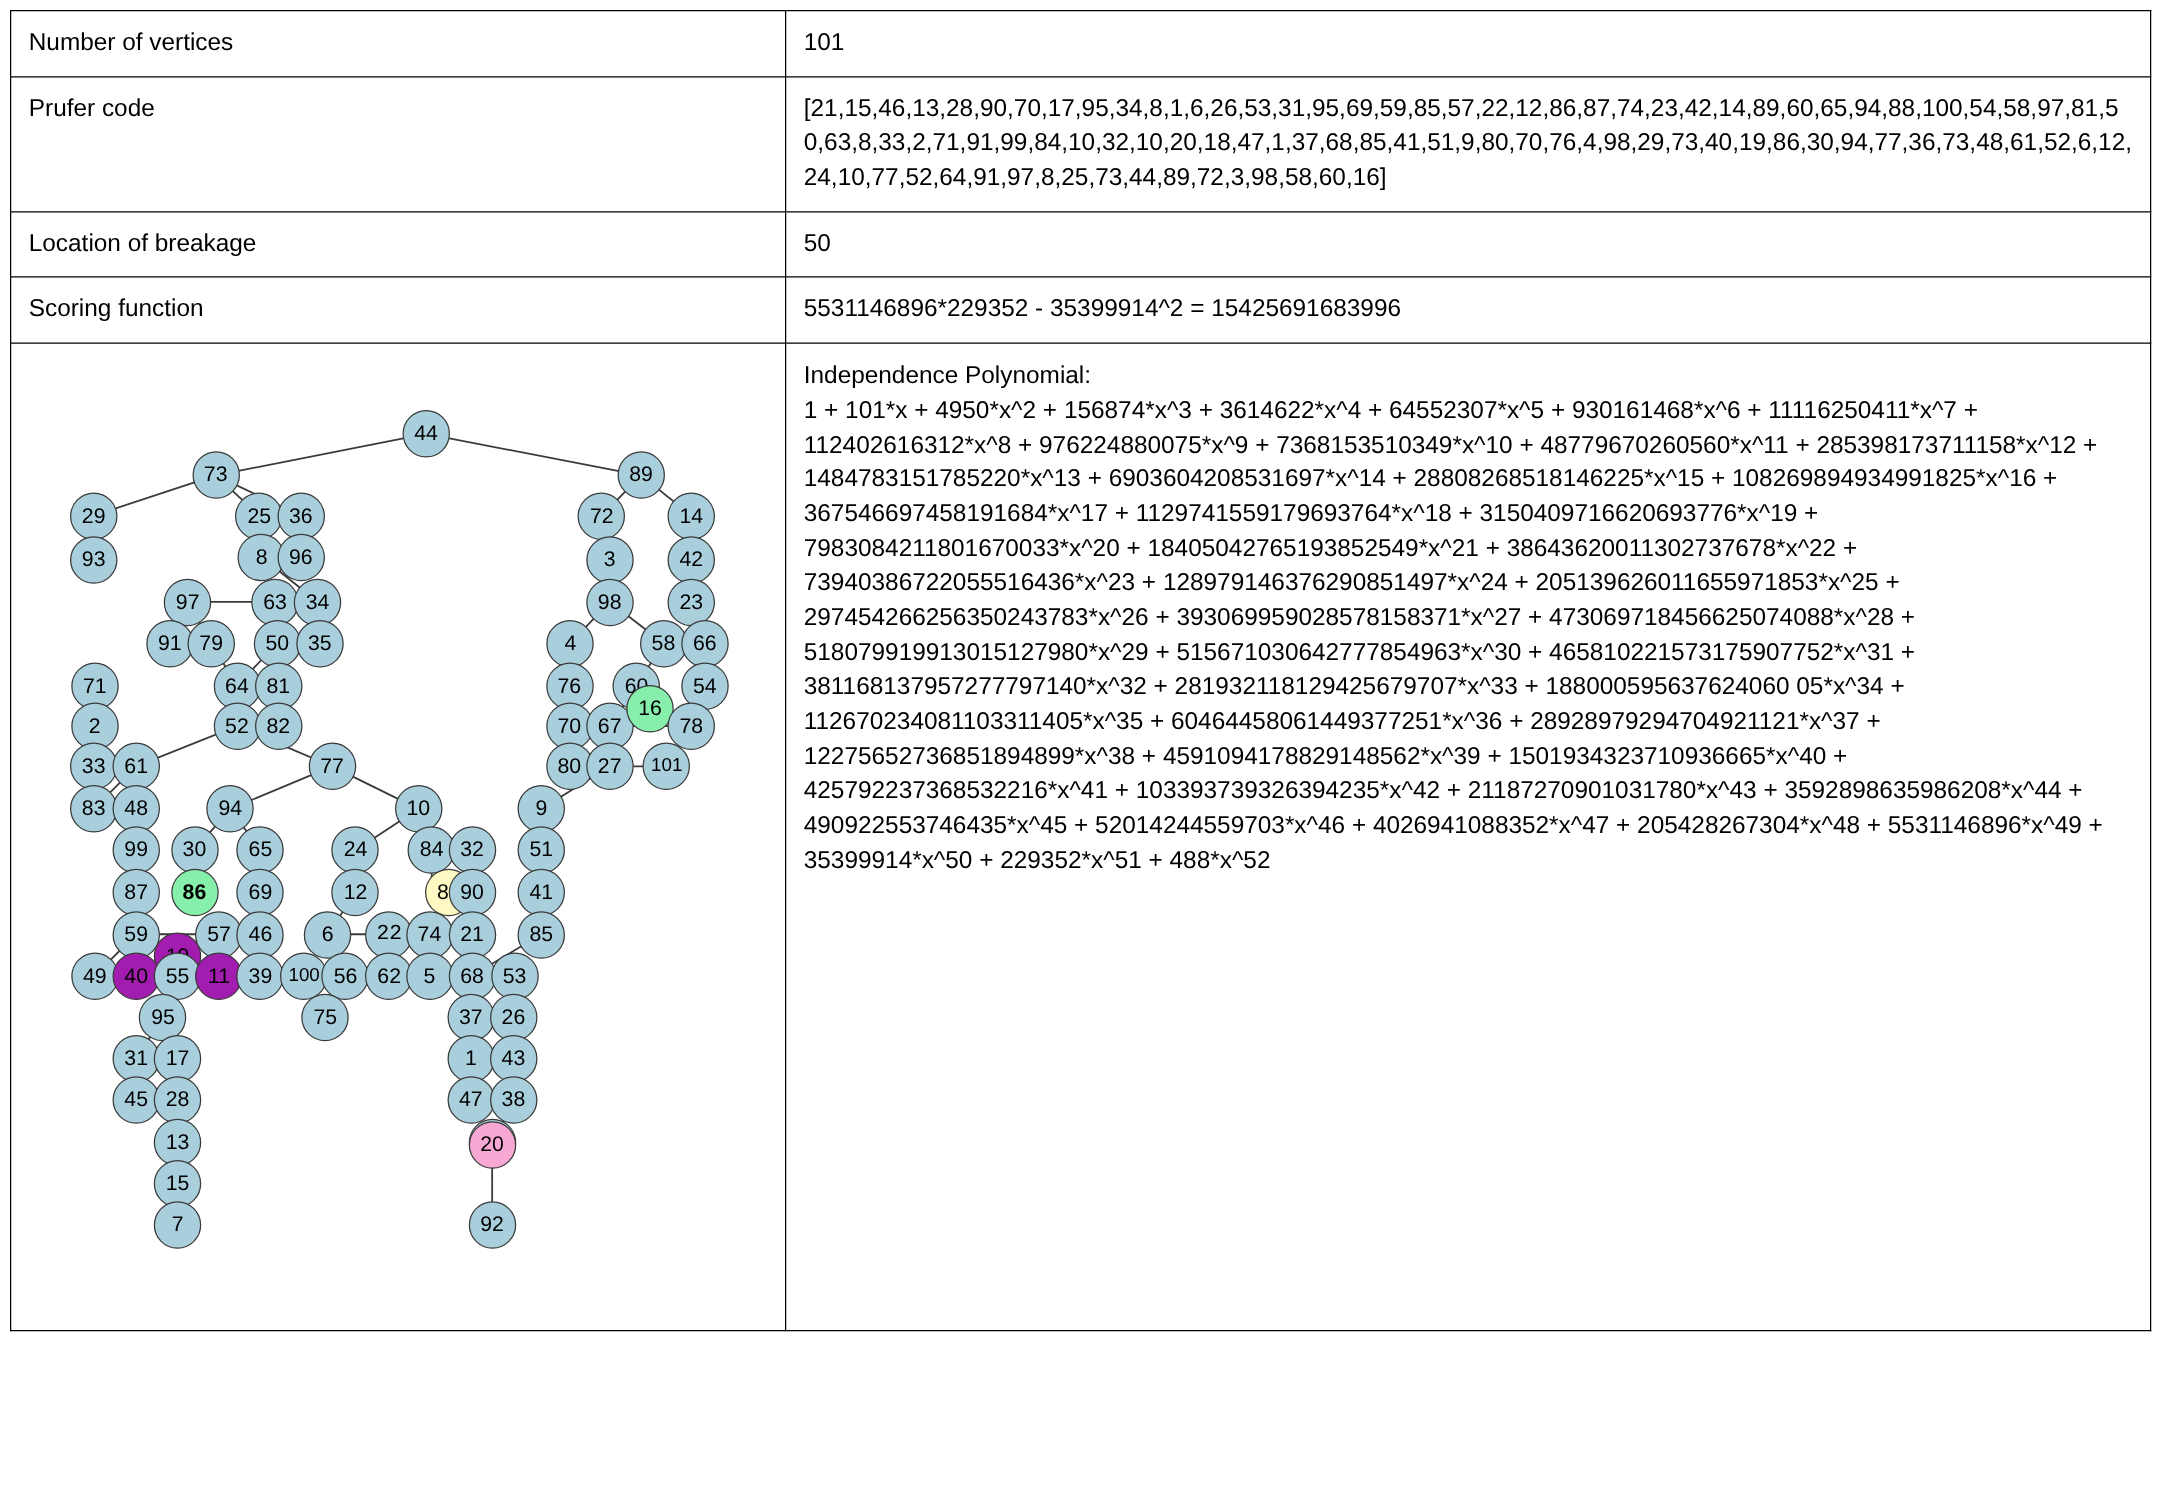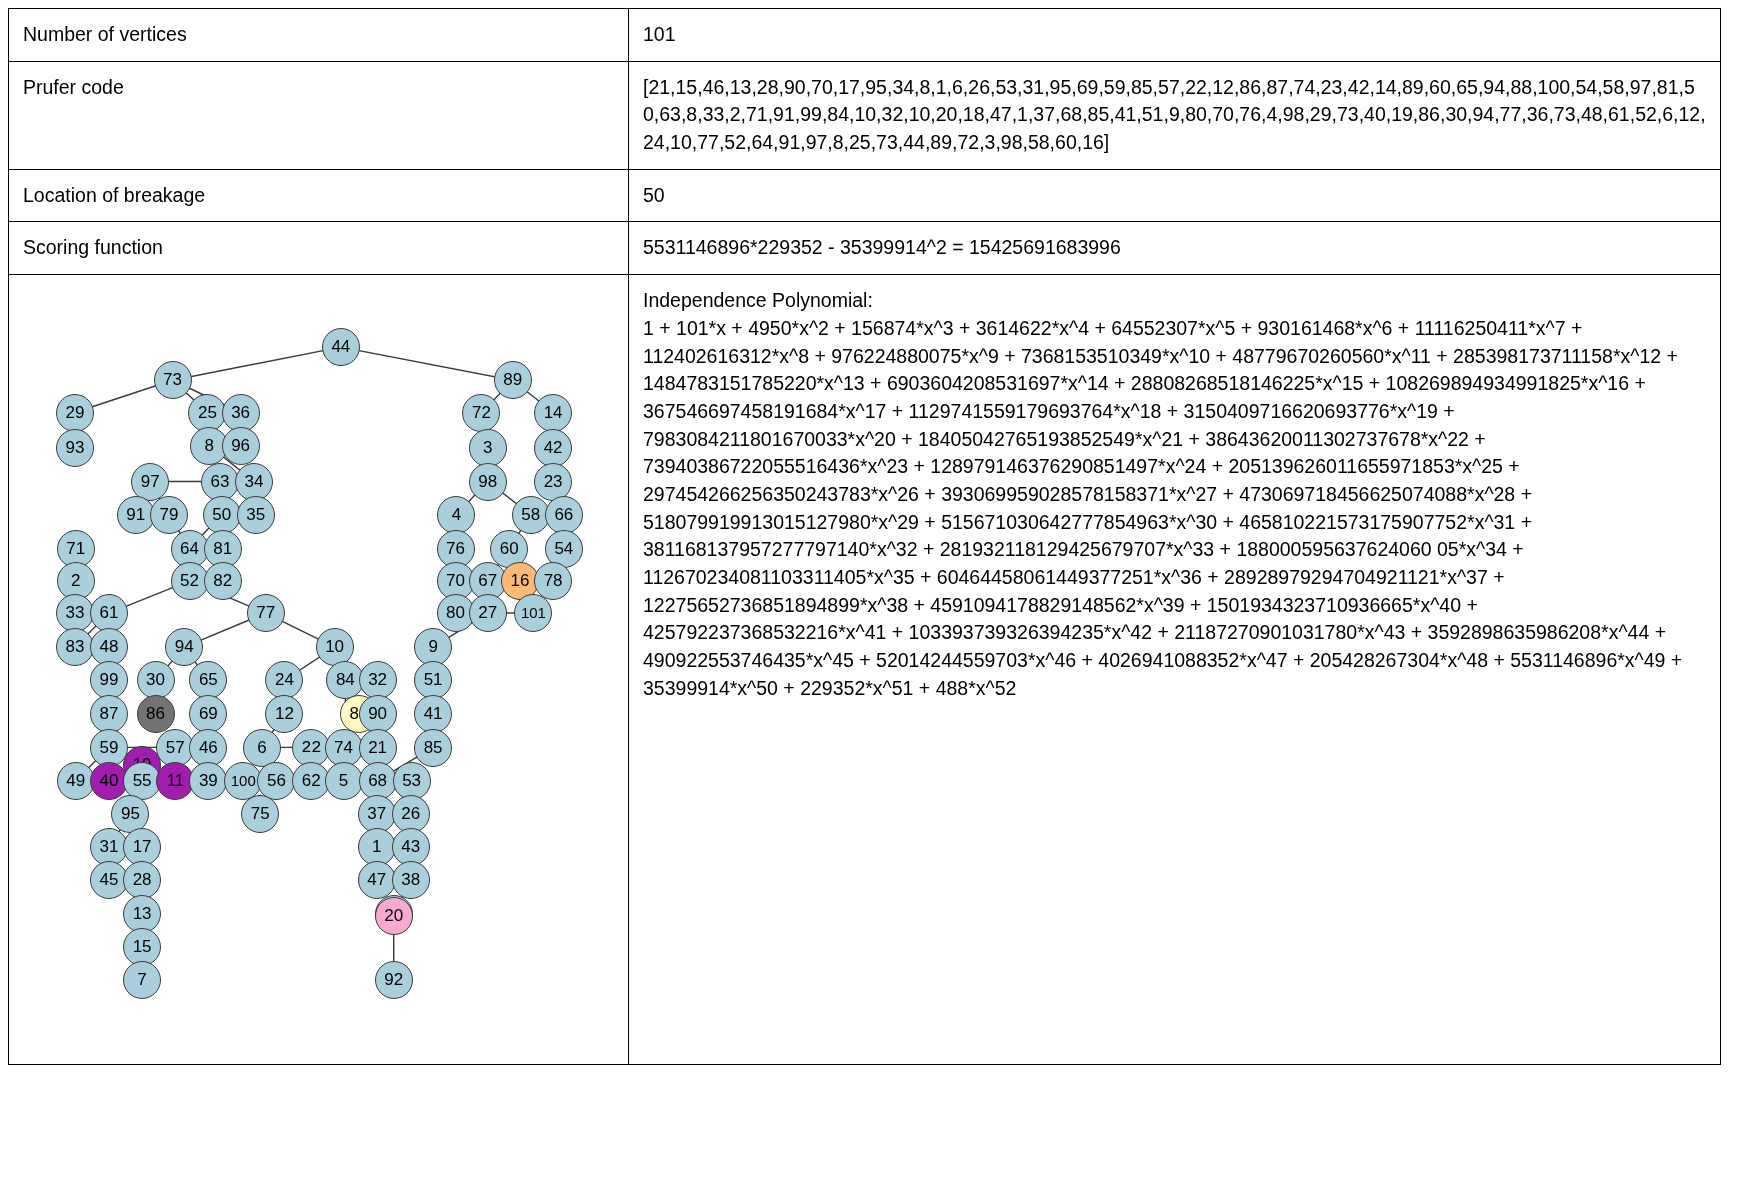--- a/index.html
+++ b/index.html
@@ -244,42 +244,42 @@
                 <div class="node" style="left: 199.686px; top: 261.614px; background: rgb(169, 207, 221); border-color: rgb(58, 58, 58);">81</div>
                 <div class="node" style="left: 433.4px; top: 227.586px; background: rgb(169, 207, 221); border-color: rgb(58, 58, 58);">4</div>
                 <div class="node" style="left: 432.505px; top: 261.614px; background: rgb(169, 207, 221); border-color: rgb(58, 58, 58);">76</div>
                 <div class="node" style="left: 486.232px; top: 261.614px; background: rgb(169, 207, 221); border-color: rgb(58, 58, 58);">60</div>
                 <div class="node" style="left: 540.855px; top: 261.614px; background: rgb(169, 207, 221); border-color: rgb(58, 58, 58);">54</div>
                 <div class="node" style="left: 52.8318px; top: 293.85px; background: rgb(169, 207, 221); border-color: rgb(58, 58, 58);">2</div>
                 <div class="node" style="left: 166.555px; top: 293.85px; background: rgb(169, 207, 221); border-color: rgb(58, 58, 58);">52</div>
                 <div class="node" style="left: 199.686px; top: 293.85px; background: rgb(169, 207, 221); border-color: rgb(58, 58, 58);">82</div>
                 <div class="node" style="left: 432.505px; top: 293.85px; background: rgb(169, 207, 221); border-color: rgb(58, 58, 58);">70</div>
                 <div class="node" style="left: 464.741px; top: 293.85px; background: rgb(169, 207, 221); border-color: rgb(58, 58, 58);">67</div>
-                <div class="node" style="left: 496.977px; top: 294px; background: #fdba74; border-color: rgb(58, 58, 58);">16</div>
+                <div class="node" style="left: 496.977px; top: 280px; background: #86efac; border-color: rgb(58, 58, 58);">16</div>
                 <div class="node" style="left: 530.109px; top: 293.85px; background: rgb(169, 207, 221); border-color: rgb(58, 58, 58);">78</div>
                 <div class="node" style="left: 51.9364px; top: 326.086px; background: rgb(169, 207, 221); border-color: rgb(58, 58, 58);">33</div>
                 <div class="node" style="left: 85.9636px; top: 326.086px; background: rgb(169, 207, 221); border-color: rgb(58, 58, 58);">61</div>
                 <div class="node" style="left: 242.668px; top: 326.086px; background: rgb(169, 207, 221); border-color: rgb(58, 58, 58);">77</div>
                 <div class="node" style="left: 432.505px; top: 326.086px; background: rgb(169, 207, 221); border-color: rgb(58, 58, 58);">80</div>
                 <div class="node" style="left: 464.741px; top: 326.086px; background: rgb(169, 207, 221); border-color: rgb(58, 58, 58);">27</div>
                 <div class="node small" style="left: 510.409px; top: 326.086px; background: rgb(169, 207, 221); border-color: rgb(58, 58, 58);">101</div>
                 <div class="node" style="left: 51.9364px; top: 360.114px; background: rgb(169, 207, 221); border-color: rgb(58, 58, 58);">83</div>
                 <div class="node" style="left: 85.9636px; top: 360.114px; background: rgb(169, 207, 221); border-color: rgb(58, 58, 58);">48</div>
                 <div class="node" style="left: 161.182px; top: 360.114px; background: rgb(169, 207, 221); border-color: rgb(58, 58, 58);">94</div>
                 <div class="node" style="left: 311.618px; top: 360.114px; background: rgb(169, 207, 221); border-color: rgb(58, 58, 58);">10</div>
                 <div class="node" style="left: 410.118px; top: 360.114px; background: rgb(169, 207, 221); border-color: rgb(58, 58, 58);">9</div>
                 <div class="node" style="left: 85.9636px; top: 393.245px; background: rgb(169, 207, 221); border-color: rgb(58, 58, 58);">99</div>
                 <div class="node" style="left: 132.527px; top: 393.245px; background: rgb(169, 207, 221); border-color: rgb(58, 58, 58);">30</div>
                 <div class="node" style="left: 185.359px; top: 393.245px; background: rgb(169, 207, 221); border-color: rgb(58, 58, 58);">65</div>
                 <div class="node" style="left: 261.473px; top: 393.245px; background: rgb(169, 207, 221); border-color: rgb(58, 58, 58);">24</div>
                 <div class="node" style="left: 322.364px; top: 393.245px; background: rgb(169, 207, 221); border-color: rgb(58, 58, 58);">84</div>
                 <div class="node" style="left: 354.6px; top: 393.245px; background: rgb(169, 207, 221); border-color: rgb(58, 58, 58);">32</div>
                 <div class="node" style="left: 410.118px; top: 393.245px; background: rgb(169, 207, 221); border-color: rgb(58, 58, 58);">51</div>
                 <div class="node" style="left: 85.9636px; top: 427.273px; background: rgb(169, 207, 221); border-color: rgb(58, 58, 58); text-align: center;">87</div>
-                <div class="node" style="left: 132.527px; top: 427.273px; background: #737373; border-color: rgb(58, 58, 58);">86</div>
+                <div class="node" style="left: 132.527px; top: 427.273px; background: #86efac; border-color: rgb(58, 58, 58); font-weight: bold;">86</div>
                 <div class="node" style="left: 185.359px; top: 427.273px; background: rgb(169, 207, 221); border-color: rgb(58, 58, 58);">69</div>
                 <div class="node" style="left: 261.473px; top: 427.273px; background: rgb(169, 207, 221); border-color: rgb(58, 58, 58);">12</div>
                 <div class="node" style="left: 336px; top: 427.273px; background: #fef9c3; border-color: rgb(58, 58, 58);">88</div>
                 <div class="node" style="left: 354.6px; top: 427.273px; background: rgb(169, 207, 221); border-color: rgb(58, 58, 58);">90</div>
                 <div class="node" style="left: 410.118px; top: 427.273px; background: rgb(169, 207, 221); border-color: rgb(58, 58, 58);">41</div>
                 <div class="node" style="left: 85.9636px; top: 460.405px; background: rgb(169, 207, 221); border-color: rgb(58, 58, 58);">59</div>
                 <div class="node" style="left: 119.095px; top: 478px; background: #a21caf; border-color: rgb(58, 58, 58); text-decoration: underline;">19</div>
                 <div class="node" style="left: 152.227px; top: 460.405px; background: rgb(169, 207, 221); border-color: rgb(58, 58, 58);">57</div>
                 <div class="node" style="left: 185.359px; top: 460.405px; background: rgb(169, 207, 221); border-color: rgb(58, 58, 58);">46</div>
                 <div class="node" style="left: 239.086px; top: 460.405px; background: rgb(169, 207, 221); border-color: rgb(58, 58, 58);">6</div>

